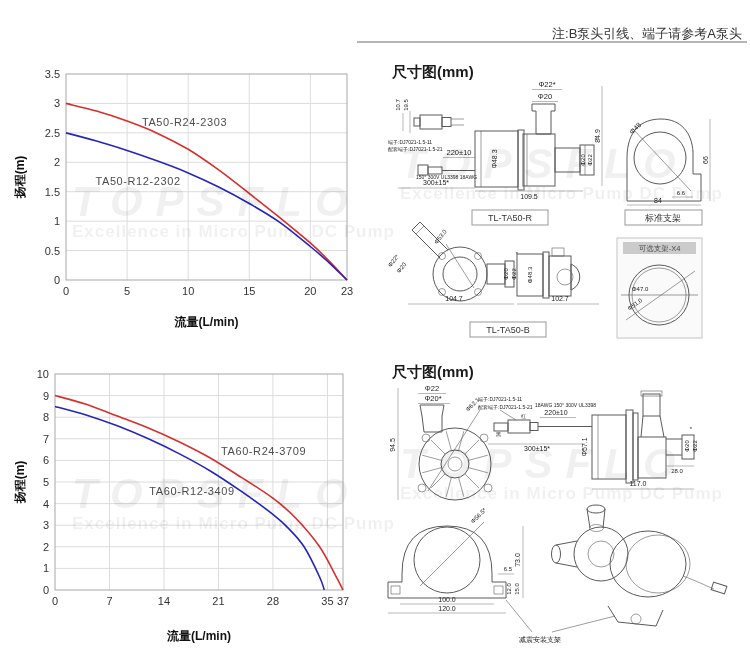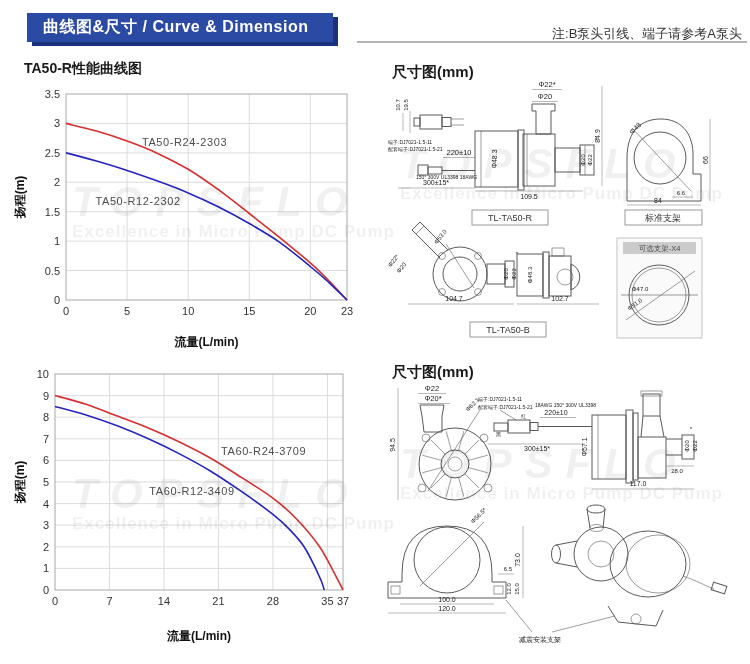--- a/index.html
+++ b/index.html
@@ -41,23 +41,20 @@
   
   .wm{position:absolute;z-index:4;pointer-events:none;opacity:.055;color:#000;white-space:nowrap;}
   .wm .brand{font-size:42px;font-weight:bold;letter-spacing:13px;font-style:italic;}
   .wm .tagline{font-size:17px;font-weight:bold;letter-spacing:1px;margin-top:-4px;}
 </style>
 </head>
 <body>
 
 <div id="page">
 
-  <div id="hdr-bar">
-    <span>曲线图&amp;尺寸 / Curve &amp; Dimension</span>
-  </div>
   <div id="hdr-note">注:B泵头引线、端子请参考A泵头</div>
   <div id="hdr-line"></div>
 
   <div class="wm" style="left:72px;top:178px;">
     <div class="brand">TOPSFLO</div>
     <div class="tagline">Excellence in Micro Pump DC Pump</div>
   </div>
   <div class="wm" style="left:72px;top:470px;">
     <div class="brand">TOPSFLO</div>
     <div class="tagline">Excellence in Micro Pump DC Pump</div>
@@ -65,21 +62,20 @@
   <div class="wm" style="left:400px;top:140px;">
     <div class="brand">TOPSFLO</div>
     <div class="tagline">Excellence in Micro Pump DC Pump</div>
   </div>
   <div class="wm" style="left:400px;top:440px;">
     <div class="brand">TOPSFLO</div>
     <div class="tagline">Excellence in Micro Pump DC Pump</div>
   </div>
 
   <div class="chart-block" style="left:10px;top:60px;">
-    <h3 class="chart-title">TA50-R性能曲线图</h3>
     <svg width="350" height="272">
         <line x1="117.08695652173913" y1="14" x2="117.08695652173913" y2="220" class="grid"></line>
         <line x1="178.17391304347825" y1="14" x2="178.17391304347825" y2="220" class="grid"></line>
         <line x1="239.2608695652174" y1="14" x2="239.2608695652174" y2="220" class="grid"></line>
         <line x1="300.3478260869565" y1="14" x2="300.3478260869565" y2="220" class="grid"></line>
         <line x1="56" y1="190.57142857142858" x2="337" y2="190.57142857142858" class="grid"></line>
         <line x1="56" y1="161.14285714285714" x2="337" y2="161.14285714285714" class="grid"></line>
         <line x1="56" y1="131.71428571428572" x2="337" y2="131.71428571428572" class="grid"></line>
         <line x1="56" y1="102.28571428571429" x2="337" y2="102.28571428571429" class="grid"></line>
         <line x1="56" y1="72.85714285714286" x2="337" y2="72.85714285714286" class="grid"></line>

